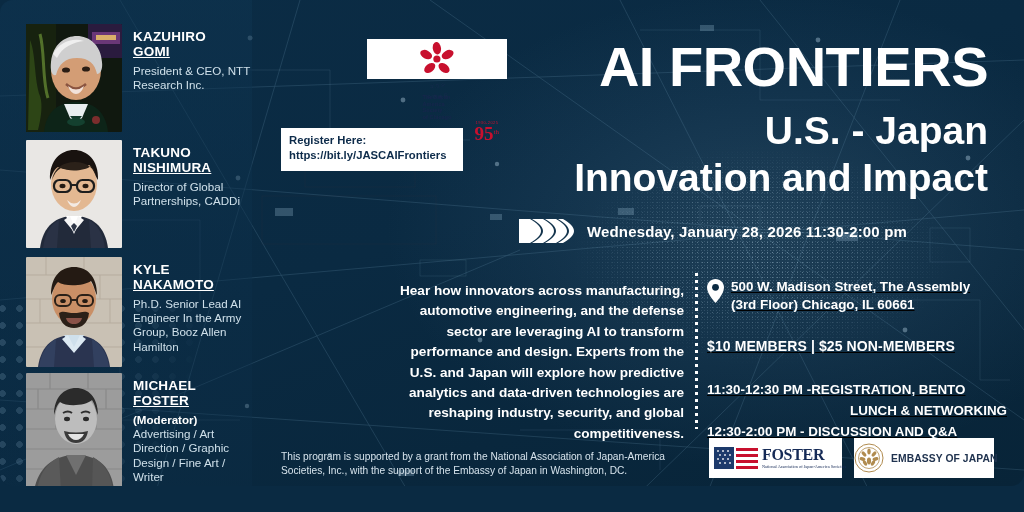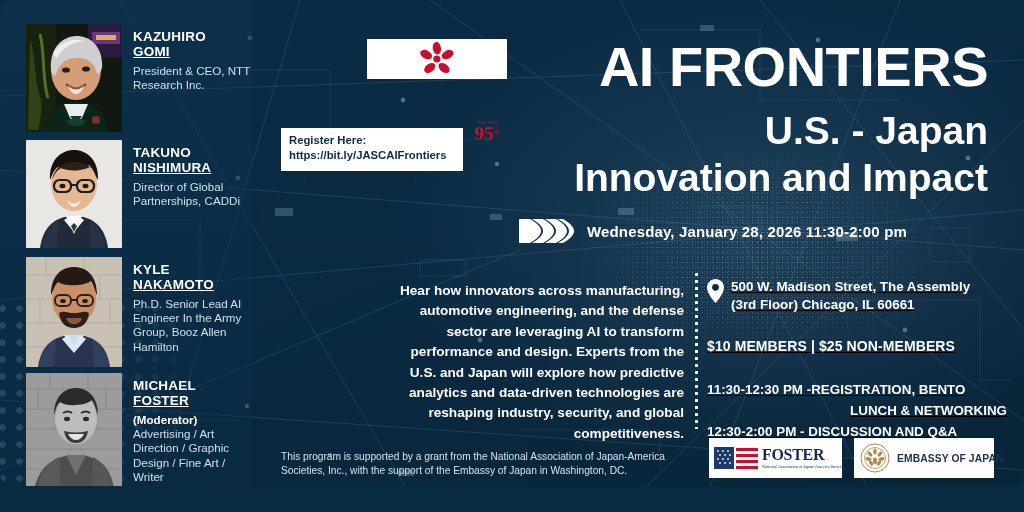--- a/index.html
+++ b/index.html
@@ -150,21 +150,21 @@
     position:absolute; left:709px; top:438px; width:133px; height:40px;
     background:#ffffff; display:flex; align-items:center; padding:3px 5px; gap:4px;
   }
   .najas-flagbox { flex:0 0 44px; display:flex; gap:1px; height:22px; }
   .najas-right { line-height:1; }
   .najas-right .nm { font-size:16px; font-weight:bold; color:#152a56; font-family:"Liberation Serif", serif; letter-spacing:-.3px;}
   .najas-right .tag { font-size:4.3px; color:#152a56; margin-top:2px; white-space:nowrap; font-family:"Liberation Serif", serif;}
 
   .embassy-card {
     position:absolute; left:854px; top:438px; width:140px; height:40px;
-    background:#ffffff; display:flex; align-items:center; padding:3px 6px; gap:7px;
+    background:#ffffff; display:flex; align-items:center; padding:3px 0; gap:7px;
   }
   .embassy-seal { flex:0 0 30px; }
   .embassy-card .etxt { font-size:10.3px; color:#20334f; font-weight:bold; letter-spacing:.1px; white-space:nowrap;}
 </style>
 </head>
 <body>
 
 <div id="poster">
 
   <svg class="net-svg" viewBox="0 0 1024 512" preserveAspectRatio="none">

